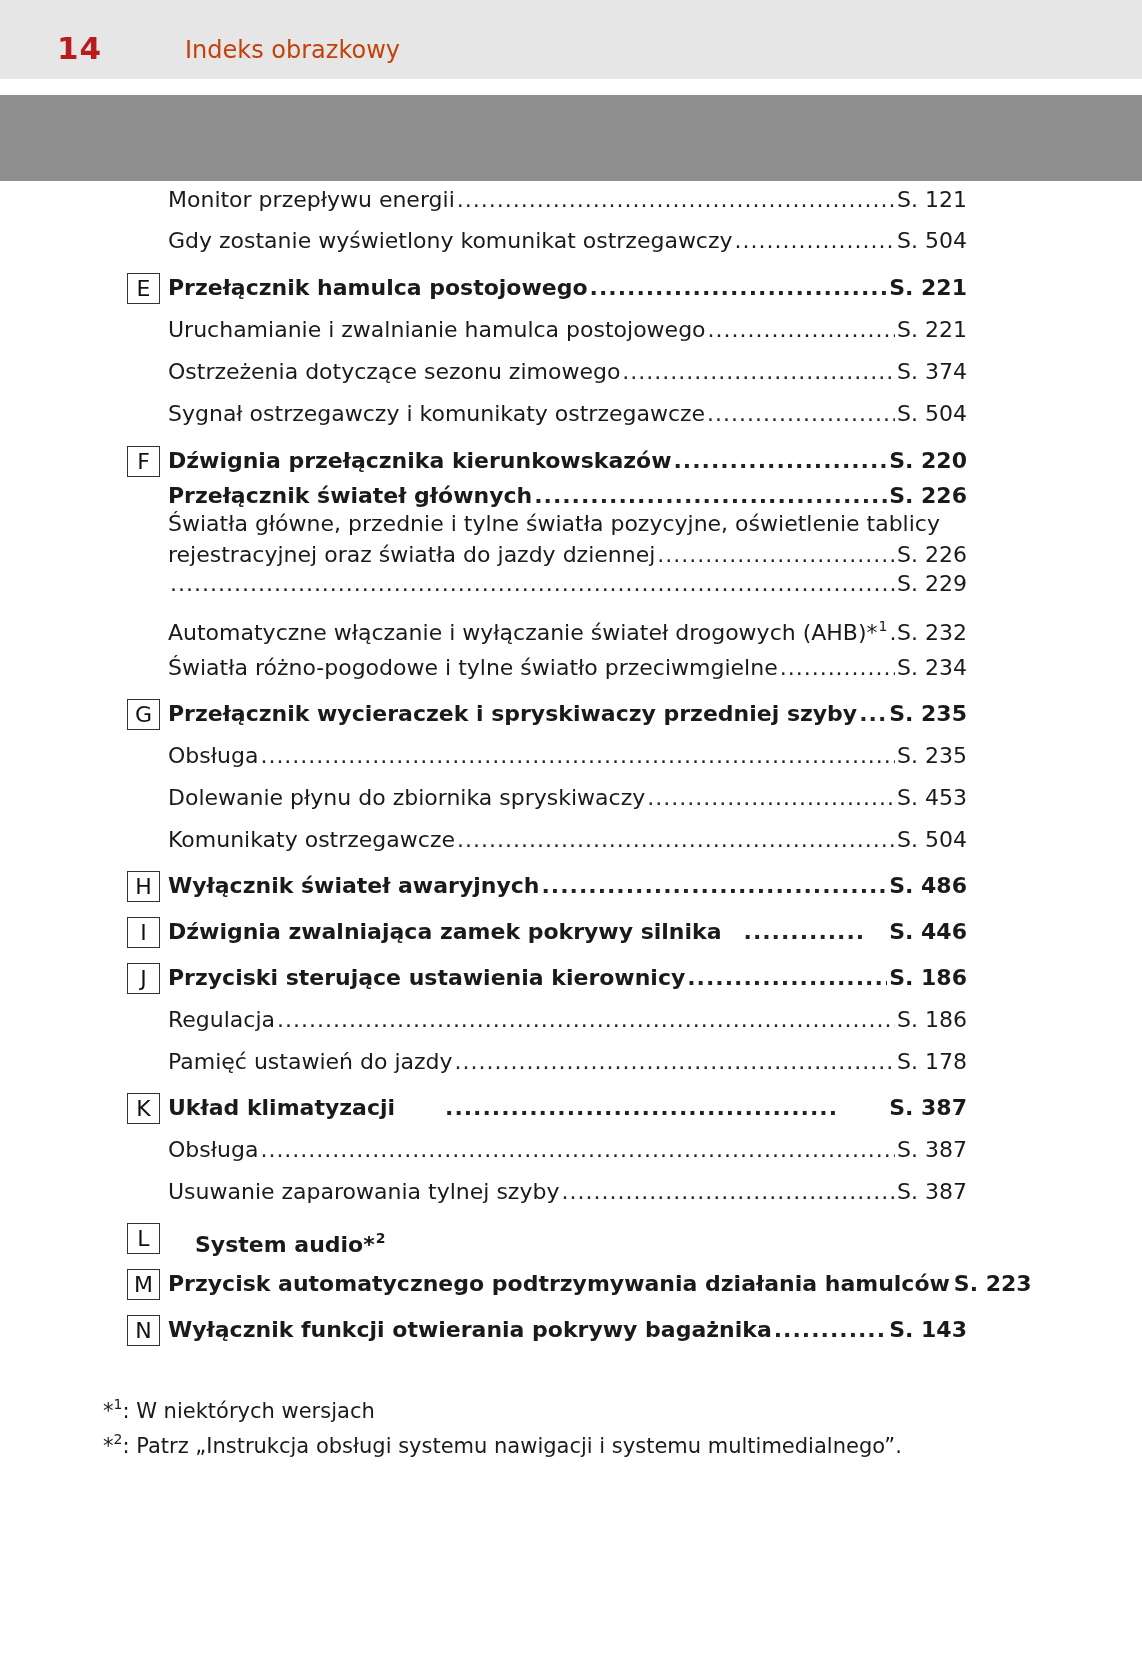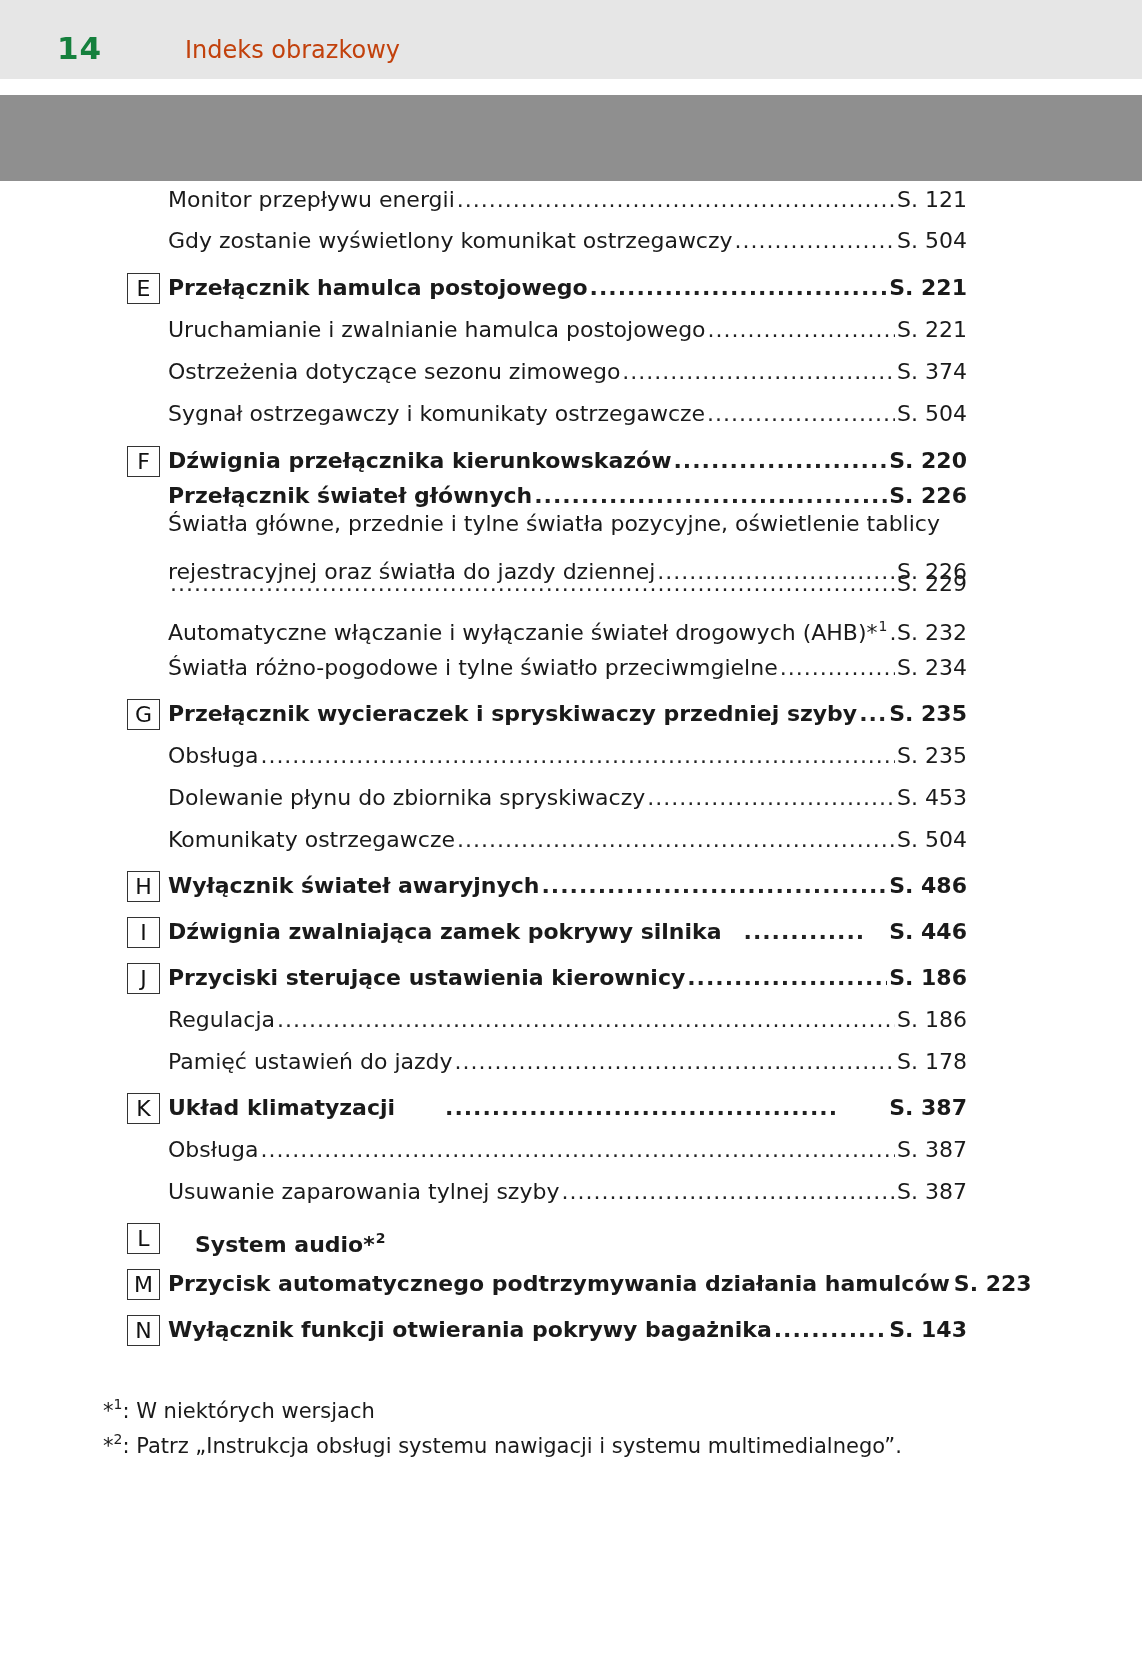--- a/index.html
+++ b/index.html
@@ -1,35 +1,35 @@
 <!DOCTYPE html>
 <html><head>
 <meta charset="utf-8">
 <style>
   html, body { margin: 0; padding: 0; background: #ffffff; }
   body { width: 1142px; height: 1654px; position: relative; overflow: hidden;
          font-family: "DejaVu Sans", sans-serif; color: #1a1a1a; }
   .top-band { position: absolute; left: 0; top: 0; width: 1142px; height: 79px; background: #e6e6e6; }
-  .page-number { position: absolute; left: 57px; top: 30px; font-size: 31px; font-weight: bold; color: #15803d; letter-spacing: 1px; }
+  .page-number { position: absolute; left: 57px; top: 30px; font-size: 31px; font-weight: bold; color: #b91c1c; letter-spacing: 1px; }
   .section-title { position: absolute; left: 185px; top: 36px; font-size: 24px; color: #c2410c; }
   .gray-band { position: absolute; left: 0; top: 95px; width: 1142px; height: 86px; background: #8f8f8f; }
 
   .row { position: absolute; left: 168px; width: 799px; display: flex; align-items: baseline;
          font-size: 22px; line-height: 28px; white-space: nowrap; }
   .row.bold { font-weight: bold; }
   .row .label { flex: 0 0 auto; }
   .row .dots { flex: 1 1 auto; overflow: hidden; margin: 0 2px; color: #222; letter-spacing: 1px; font-weight: normal; }
   .row.bold .dots { font-weight: bold; }
   .row .dots::before { content: "........................................................................................................................................................................................................................................................................................"; }
   .row .page { flex: 0 0 auto; }
   .row sup { font-size: 14px; vertical-align: 9px; margin-left: 1px; }
 
   .row.two-line { display: block; white-space: normal; }
   .two-line .first-line { display: block; }
-  .two-line .second-line { display: flex; align-items: baseline; margin-top: 20px; }
+  .two-line .second-line { display: flex; align-items: baseline; margin-top: 3px; }
 
   .letter-box { position: absolute; left: 127px; width: 31px; height: 29px; border: 1px solid #333;
                 font-size: 22px; line-height: 29px; text-align: center; color: #111; font-family: "DejaVu Sans", sans-serif; }
 
   .footnote { position: absolute; left: 103px; font-size: 21px; color: #1a1a1a; white-space: nowrap; }
   .footnote .mark sup { font-size: 14px; vertical-align: 9px; }
 </style>
 </head>
 <body>
 

